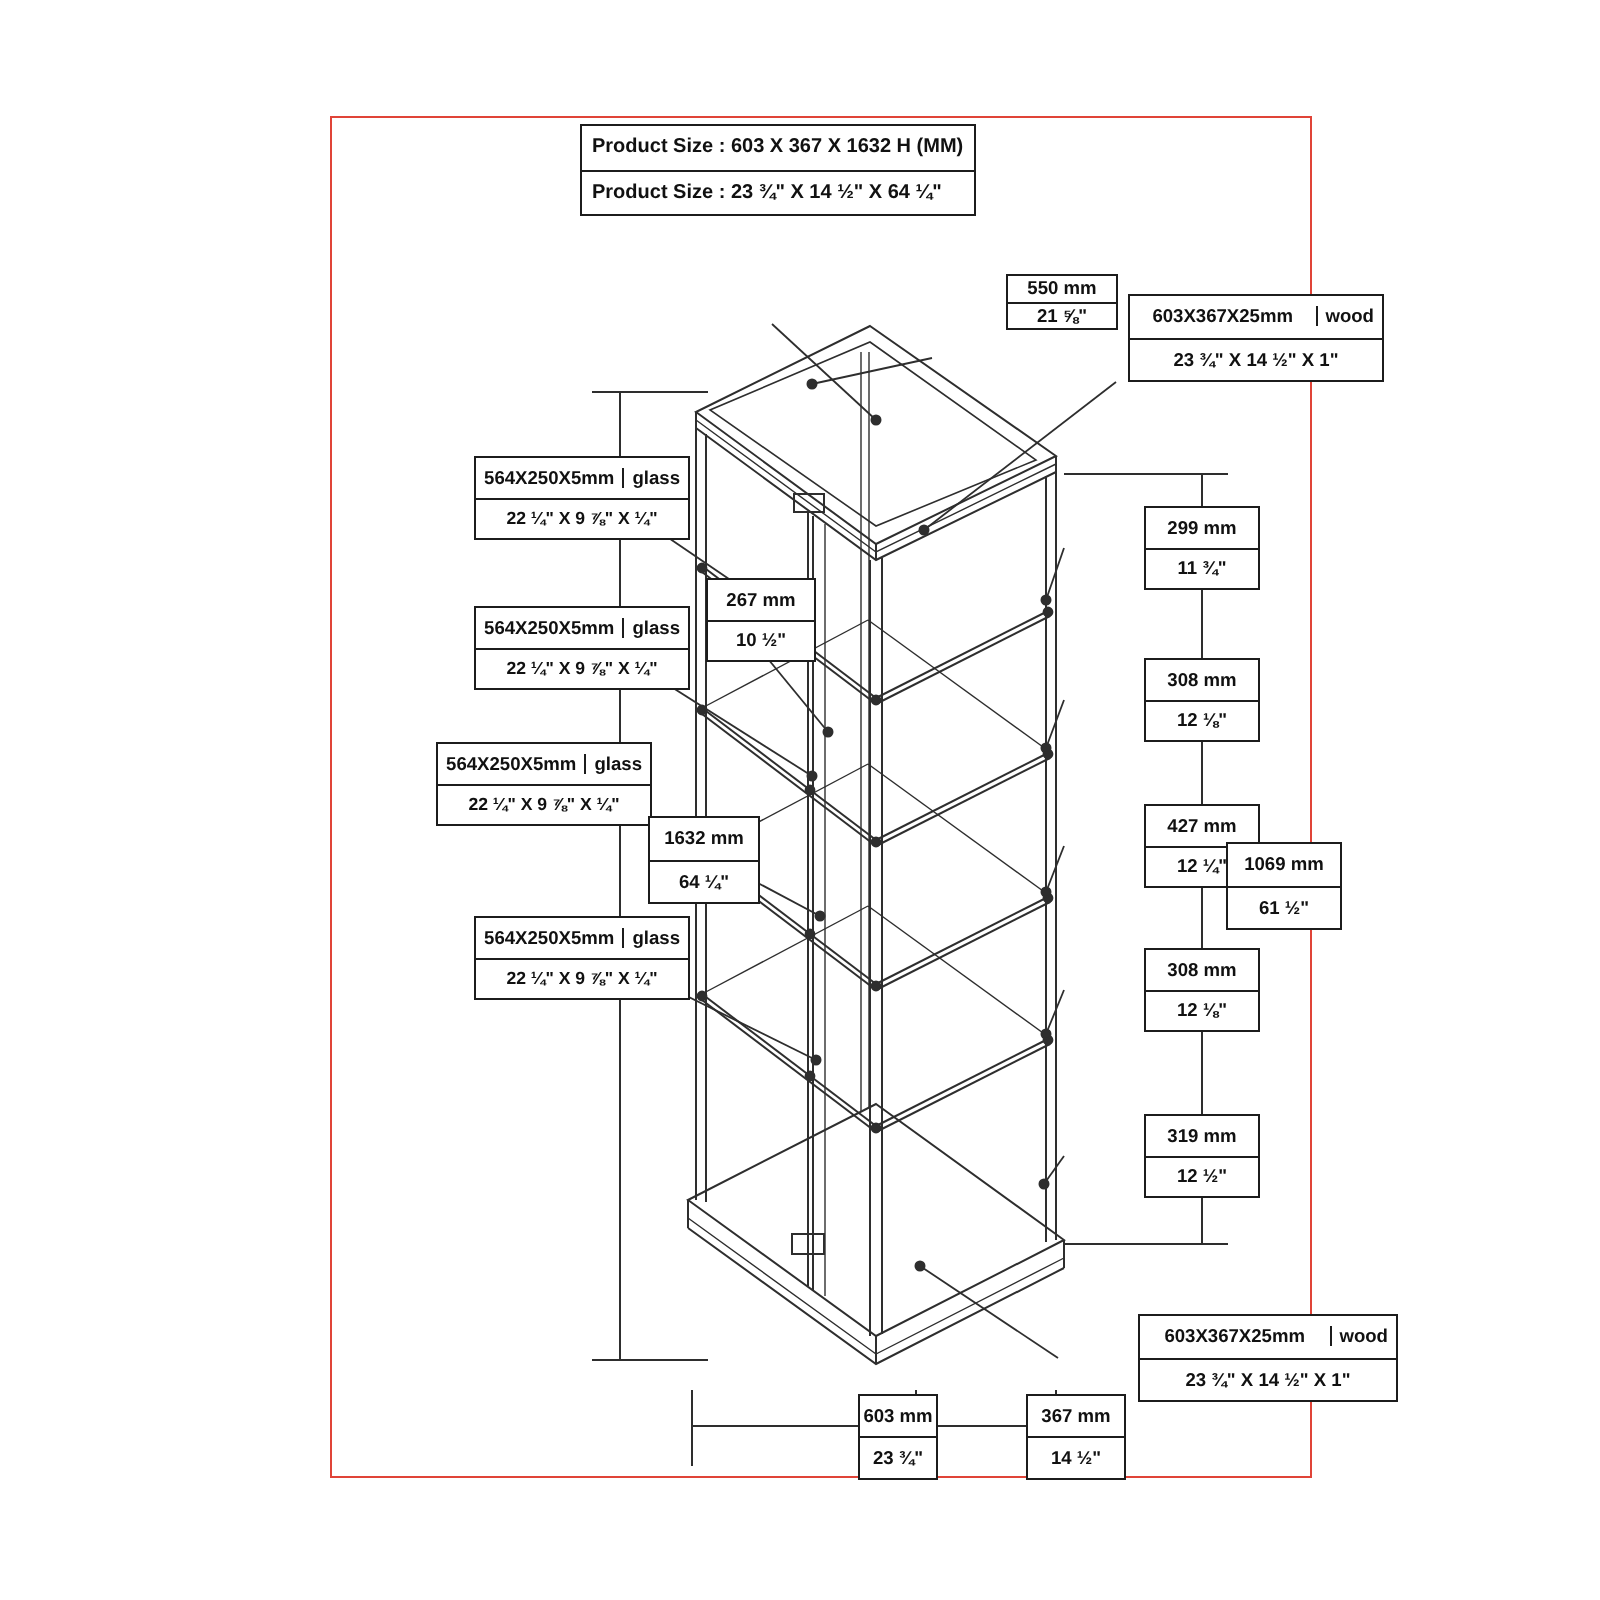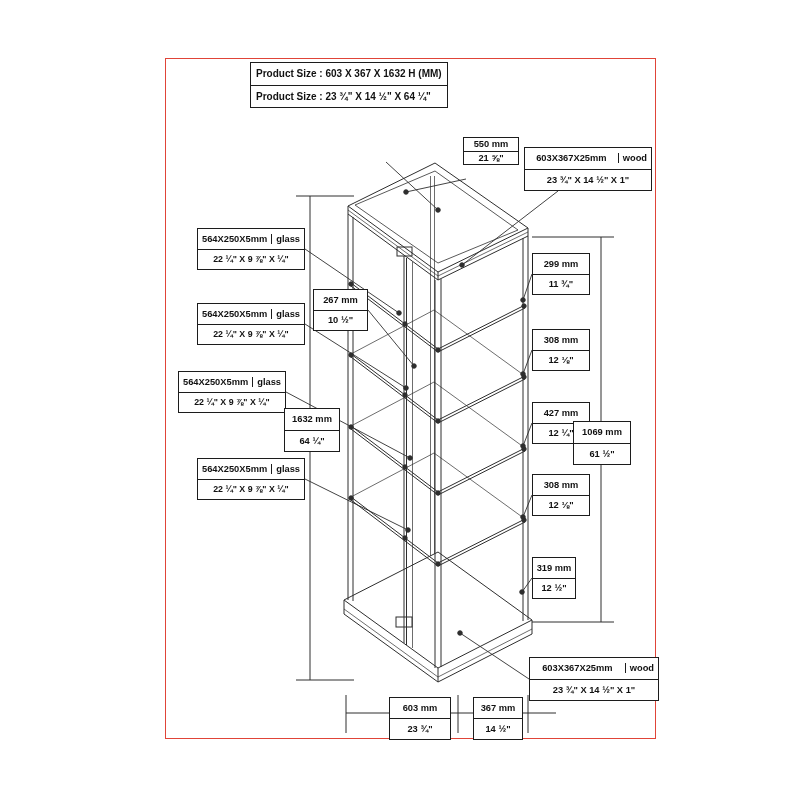--- a/index.html
+++ b/index.html
@@ -3,21 +3,21 @@
 <meta charset="utf-8">
 <style>
   html,body{margin:0;padding:0;background:#fff;}
   #page{position:relative;width:800px;height:800px;background:#fff;overflow:hidden;
         font-family:"Liberation Sans",sans-serif;}
   #frame{position:absolute;left:165px;top:58px;width:489px;height:679px;
          border:1px solid #e04438;z-index:0;}
   svg{position:absolute;left:0;top:0;z-index:1;}
   .box{position:absolute;z-index:2;background:#fff;border:1.5px solid #1c1c1c;
        display:flex;flex-direction:column;font-weight:bold;color:#111;
-       text-align:center;box-sizing:border-box;}
+       text-align:center;box-sizing:border-box;margin-left:40px;}
   .box .r{flex:1;display:flex;align-items:center;justify-content:center;
           border-top:1.5px solid #1c1c1c;font-size:9.3px;padding:0 2px;white-space:nowrap;}
   .box .r:first-child{border-top:none;}
   .box .cells{padding:0;}
   .box .c1{flex:1;display:flex;align-items:center;justify-content:center;padding:0 2px;}
   .box .c2{display:flex;align-items:center;justify-content:center;
            border-left:1.5px solid #1c1c1c;padding:0 4px;}
   .box .small{font-size:8.8px;}
   #product-box{left:250px;top:62px;width:198px;height:46px;}
   #product-box .r{justify-content:flex-start;padding-left:5px;font-size:10px;}
@@ -243,34 +243,34 @@
   <div class="box" style="left:573px;top:421px;width:58px;height:44px">
     <div class="r">1069 mm</div>
     <div class="r">61 ½"</div>
   </div>
 
   <div class="box" style="left:532px;top:474px;width:58px;height:42px">
     <div class="r">308 mm</div>
     <div class="r">12 ⅛"</div>
   </div>
 
-  <div class="box" style="left:532px;top:557px;width:44px;height:42px">
+  <div class="box" style="left:532px;top:557px;width:58px;height:42px">
     <div class="r">319 mm</div>
     <div class="r">12 ½"</div>
   </div>
 
   <div class="box" style="left:529px;top:657px;width:130px;height:44px">
     <div class="r cells">
       <span class="c1">603X367X25mm</span>
       <span class="c2">wood</span>
     </div>
     <div class="r">23 ¾" X 14 ½" X 1"</div>
   </div>
 
-  <div class="box" style="left:389px;top:697px;width:62px;height:43px">
+  <div class="box" style="left:389px;top:697px;width:40px;height:43px">
     <div class="r">603 mm</div>
     <div class="r">23 ¾"</div>
   </div>
 
   <div class="box" style="left:473px;top:697px;width:50px;height:43px">
     <div class="r">367 mm</div>
     <div class="r">14 ½"</div>
   </div>
 
 </div>

